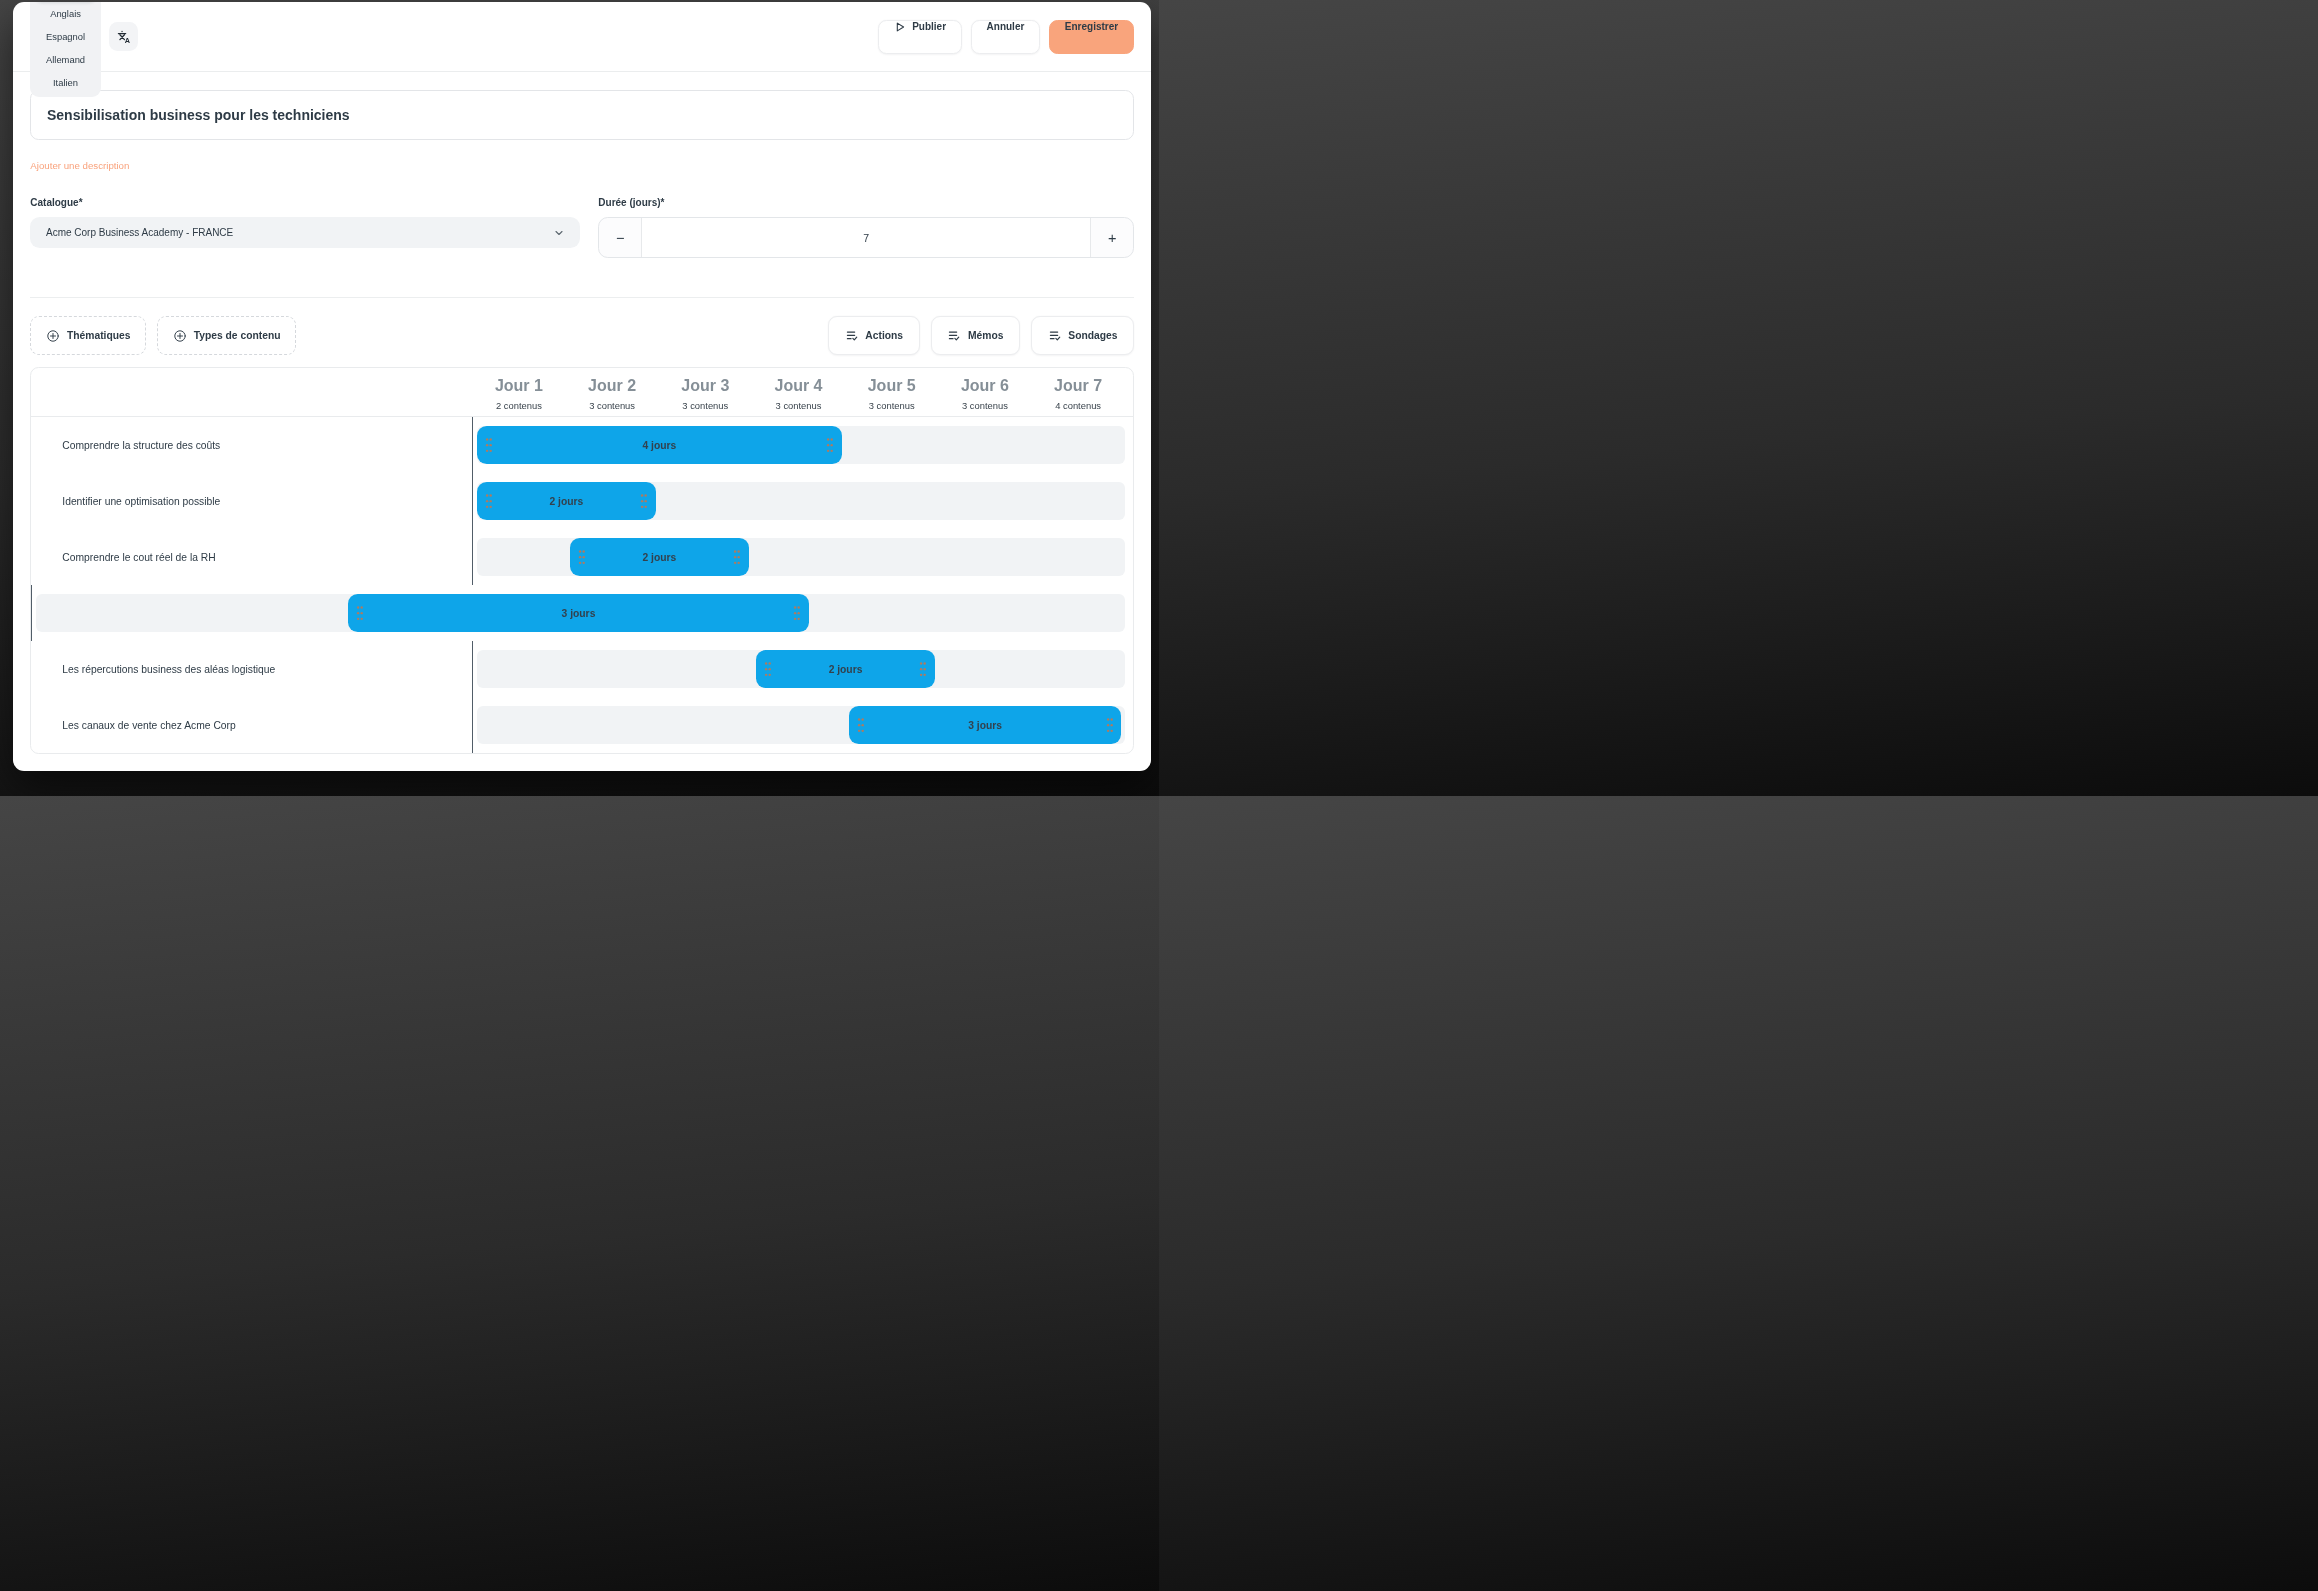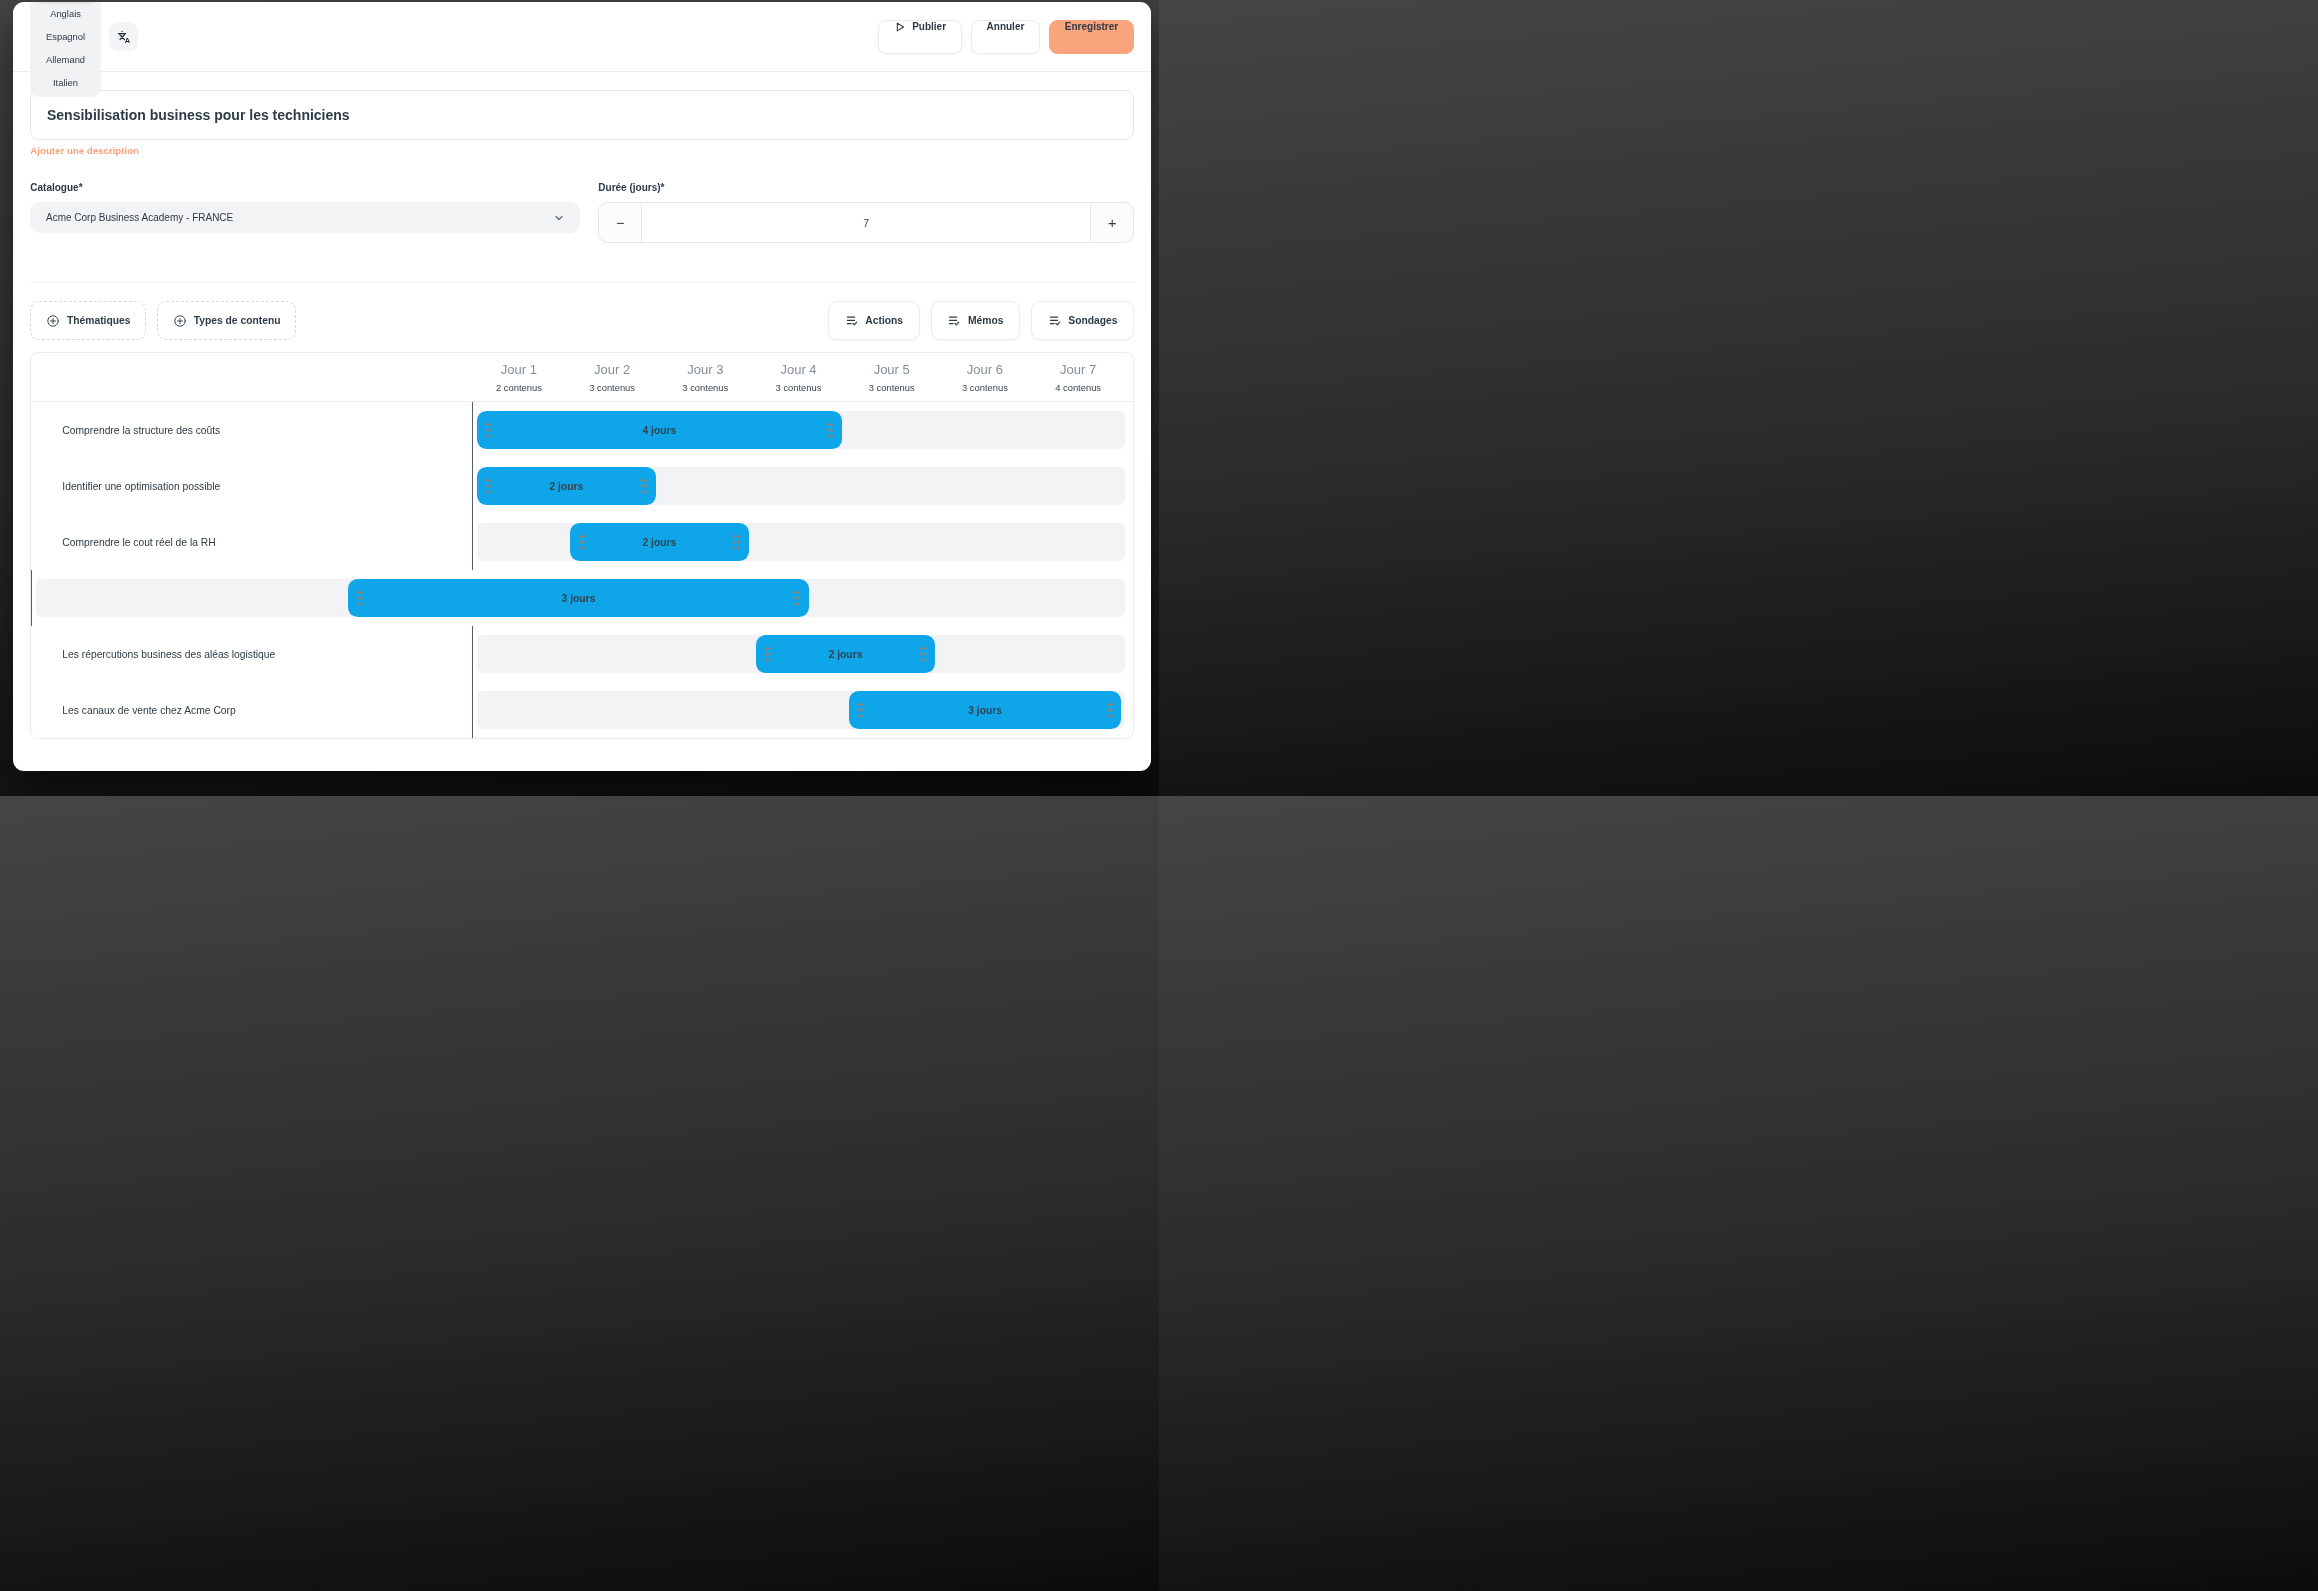--- a/index.html
+++ b/index.html
@@ -38,21 +38,21 @@
     box-shadow:0 0.6px 1.8px rgba(16,24,40,.05);
   }
   .btn.primary { background:#F9A47C; border-color:#F9A47C; box-shadow:none; }
   
   .main { padding:0 17px; }
   .title-input {
     margin-top:17.5px; height:50px; border:0.9px solid #E3E5E8; border-radius:8.5px;
     display:flex; align-items:center; padding:0 15.7px;
     font-size:14px; font-weight:700; color:#2E3B46; cursor:text;
   }
-  .desc-link { display:inline-block; margin-top:5px; font-size:9.7px; font-weight:700; color:#F9A27C; cursor:pointer; text-decoration:none; }
+  .desc-link { display:inline-block; margin-top:20px; font-size:9.7px; font-weight:400; color:#F9A27C; cursor:pointer; text-decoration:none; }
   .form-row { display:flex; margin-top:26.6px; gap:18px; }
   .field-label { display:block; font-size:10px; font-weight:600; color:#2E3B46; margin-bottom:9px; }
   .field-catalogue { width:550px; }
   .field-duration { flex:1; }
   .select {
     height:31px; background:#F1F3F5; border-radius:9.7px; display:flex; align-items:center;
     justify-content:space-between; padding:0 15.7px; font-size:10px; font-weight:500; cursor:pointer;
   }
   .stepper {
     height:41px; border:0.9px solid #E3E6E9; border-radius:9.7px; display:flex;
@@ -76,21 +76,21 @@
     height:39px; padding:0 15.7px; background:#fff; border:0.9px solid #ECEDEF; border-radius:9px;
     display:flex; align-items:center; gap:7.2px; font:600 10.3px "Liberation Sans",sans-serif;
     color:#2E3B46; cursor:pointer; box-shadow:0 0.6px 1.8px rgba(16,24,40,.05);
   }
   
   .gantt { margin-top:12px; border:0.9px solid #E9EBED; border-radius:8.5px; }
   .gantt-header { display:flex; padding-top:9px; height:49px; border-bottom:0.9px solid #E9EBED; }
   .corner { width:441px; flex:none; }
   .days { flex:1; display:flex; margin-right:8.5px; }
   .day-col { flex:1; text-align:center; }
-  .day-label { font-size:13px; font-weight:400; color:#858F97; margin-bottom:4.8px; }
+  .day-label { font-size:16px; font-weight:700; color:#858F97; margin-bottom:4.8px; }
   .day-count { font-size:9.4px; font-weight:500; color:#39434C; }
   .grow { display:flex; height:56px; }
   .row-label {
     width:441px; flex:none; display:flex; align-items:center;
     padding-left:31px; padding-right:14.5px; font-size:10.3px; font-weight:500; color:#2E3B46;
   }
   .row-lane { flex:1; position:relative; border-left:1.2px solid #515D68; margin-right:8.5px; }
   .track { position:absolute; left:3.6px; right:0; top:9px; bottom:9.7px; background:#F1F3F5; border-radius:6px; }
   .bar {
     position:absolute; top:9px; bottom:9.7px; background:#0ea5e9; border-radius:9.7px;

